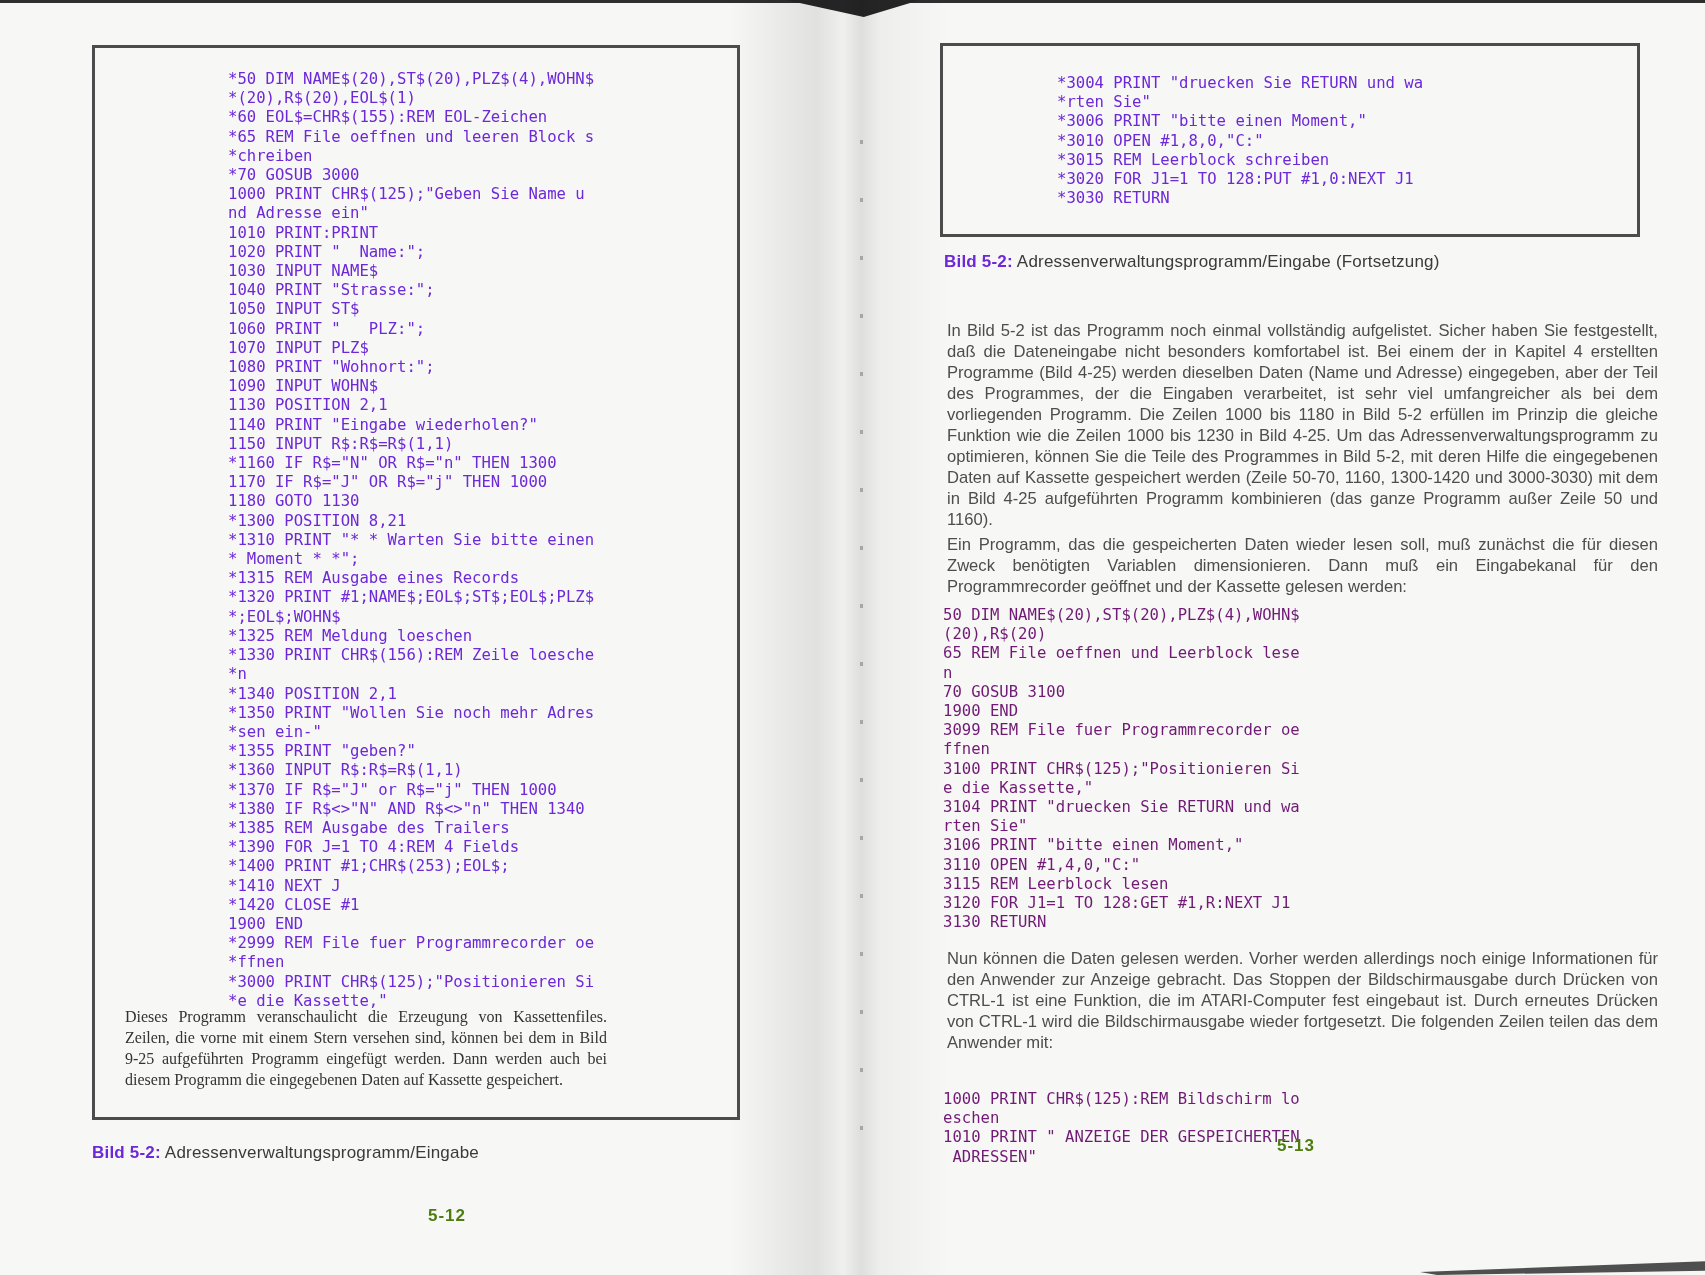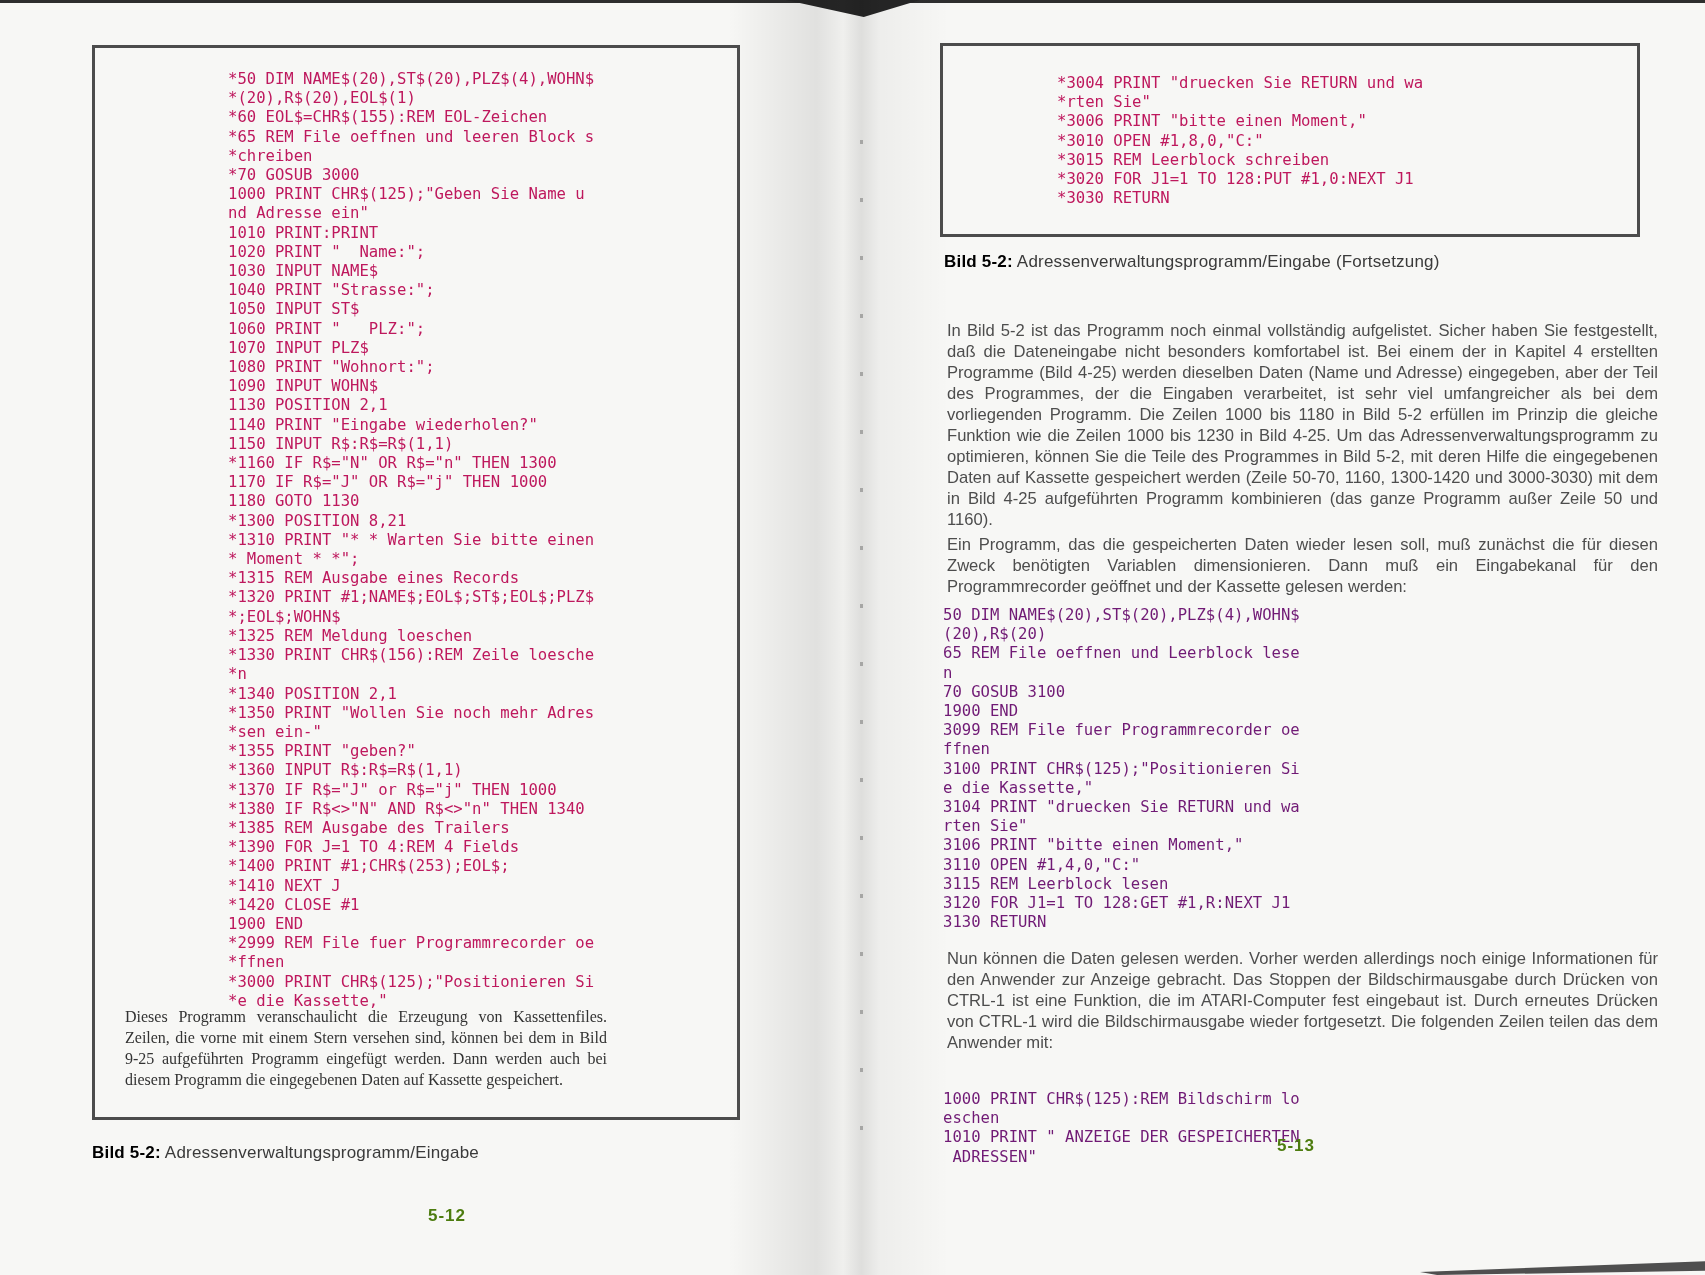--- a/index.html
+++ b/index.html
@@ -42,36 +42,36 @@
   }
   
   .codebox{border:3px solid #4c4c4c;background:transparent;}
   #left-box{left:92px;top:45px;width:642px;height:1069px;}
   #right-box{left:940px;top:43px;width:694px;height:188px;}
   pre.listing{
     margin:0;
     font-family:"DejaVu Sans Mono",monospace;
     font-size:15.6px;
     line-height:19.2px;
-    color:#be185d;
+    color:#6d28d9;
     white-space:pre;
   }
   #left-listing{left:133px;top:22px;}
   #right-listing{left:114px;top:28px;}
   #free-code-1,#free-code-2{color:#701a75;}
   #free-code-1{left:943px;top:606px;}
   #free-code-2{left:943px;top:1090px;}
   
   #note{left:30px;top:958px;width:614px;display:flex;
         font-family:"Liberation Serif",serif;color:#333;}
   #note-label{font-weight:bold;width:128px;flex:0 0 128px;font-size:16px;line-height:21px;}
   #note-text{width:482px;font-size:16px;line-height:21px;text-align:justify;}
   
   .caption{font-size:17px;color:#3a3a3a;letter-spacing:0.2px;}
-  .caption b{color:#000000;}
+  .caption b{color:#6d28d9;}
   #left-caption{left:92px;top:1143px;}
   #right-caption{left:944px;top:252px;}
   
   .bodytext{
     width:719px;
     font-size:16.6px;line-height:21px;
     text-align:justify;color:#4d4d4d;
   }
   .bodytext p{margin:4px;}
   #body-1{left:943px;top:316px;}

